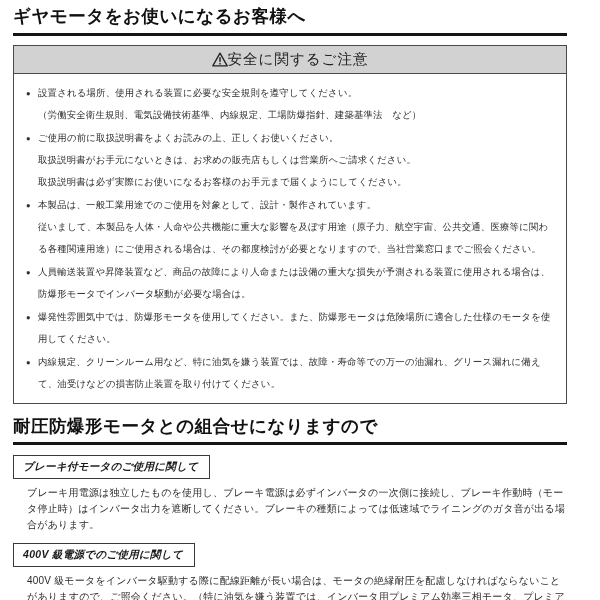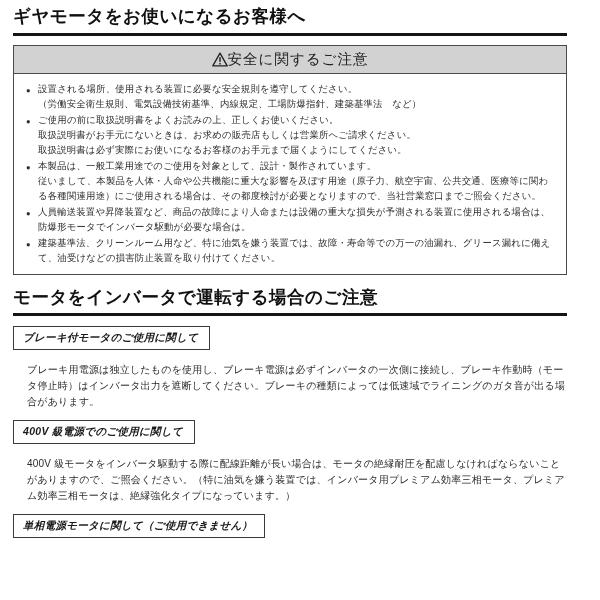--- a/index.html
+++ b/index.html
@@ -43,21 +43,21 @@
   }
   .warn-svg { display: block; }
   .safety-list {
     list-style: none;
     padding: 8px 8px 7px 12px;
   }
   .safety-list li {
     position: relative;
     padding-left: 12px;
     font-size: 9.4px;
-    line-height: 15px;
+    line-height: 22px;
     color: #2b2b2b;
     white-space: pre-line;
     margin-bottom: 1px;
     letter-spacing: 0.2px;
     font-family: Liberation Serif, serif;
   }
   .safety-list li::before {
     content: "\25CF";
     position: absolute;
     left: 0;
@@ -73,21 +73,21 @@
     border: 1.5px solid #3a3a3a;
     padding: 4px 11px 4px 9px;
     font-size: 10.5px;
     font-weight: bold;
     color: #1a1a1a;
     letter-spacing: 0.3px;
     background: #fff;
     font-style: italic;
   }
   .sub-body {
-    margin-top: 12px;
+    margin-top: 6px;
     padding-left: 14px;
     font-size: 10px;
     line-height: 16px;
     color: #2b2b2b;
     white-space: pre-line;
     letter-spacing: 0.2px;
   }
 </style>
 </head>
 <body>
@@ -110,26 +110,28 @@
     <ul class="safety-list">
       <li>設置される場所、使用される装置に必要な安全規則を遵守してください。
 （労働安全衛生規則、電気設備技術基準、内線規定、工場防爆指針、建築基準法　など）</li>
       <li>ご使用の前に取扱説明書をよくお読みの上、正しくお使いください。
 取扱説明書がお手元にないときは、お求めの販売店もしくは営業所へご請求ください。
 取扱説明書は必ず実際にお使いになるお客様のお手元まで届くようにしてください。</li>
       <li>本製品は、一般工業用途でのご使用を対象として、設計・製作されています。
 従いまして、本製品を人体・人命や公共機能に重大な影響を及ぼす用途（原子力、航空宇宙、公共交通、医療等に関わる各種関連用途）にご使用される場合は、その都度検討が必要となりますので、当社営業窓口までご照会ください。</li>
       <li>人員輸送装置や昇降装置など、商品の故障により人命または設備の重大な損失が予測される装置に使用される場合は、
 防爆形モータでインバータ駆動が必要な場合は。</li>
-      <li>建築基準法、クリーンルーム用など、特に油気を嫌う装置では、故障・寿命等での万一の油漏れ、グリース漏れに備え
+      <li>爆発性雰囲気中では、防爆形モータを使用してください。また、防爆形モータは危険場所に適合した仕様のモータを使
+用してください。</li>
+      <li>内線規定、クリーンルーム用など、特に油気を嫌う装置では、故障・寿命等での万一の油漏れ、グリース漏れに備え
 て、油受けなどの損害防止装置を取り付けてください。</li>
     </ul>
   </div>
 
-  <h1 class="section-title title2">モータをインバータで運転する場合のご注意</h1>
+  <h1 class="section-title title2">耐圧防爆形モータとの組合せになりますので</h1>
 
   <div class="sub-section">
     <div class="sub-heading">ブレーキ付モータのご使用に関して</div>
     <p class="sub-body">ブレーキ用電源は独立したものを使用し、ブレーキ電源は必ずインバータの一次側に接続し、ブレーキ作動時（モータ停止時）はインバータ出力を遮断してください。ブレーキの種類によっては低速域でライニングのガタ音が出る場合があります。</p>
   </div>
 
   <div class="sub-section">
   </div>
 
   <div class="sub-section">

